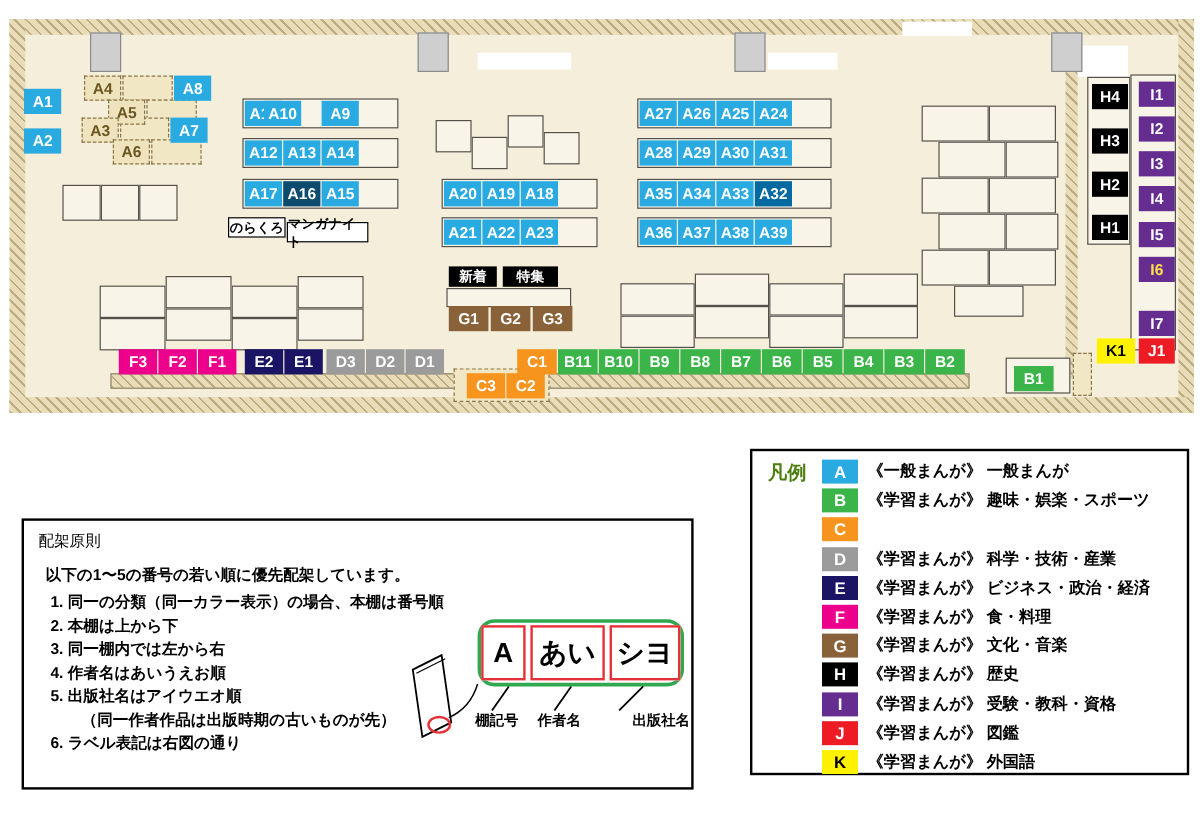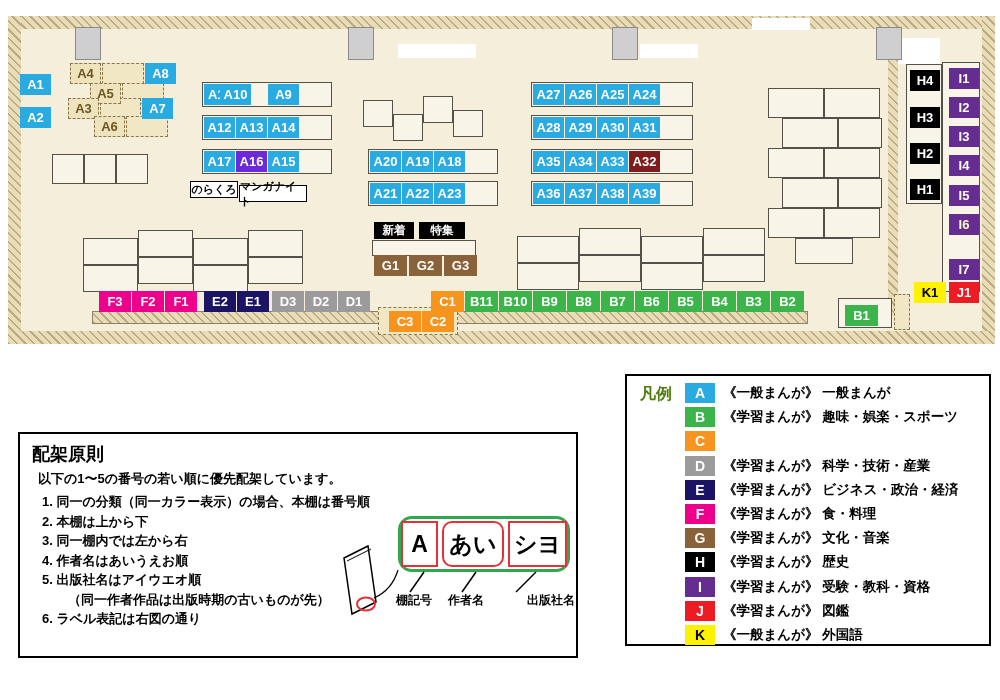--- a/index.html
+++ b/index.html
@@ -24,30 +24,30 @@
   
   .legend-box{left:625px;top:374px;width:366px;height:272px;border:2px solid #000;background:#fff;}
   .legend-title{position:absolute;left:13px;top:8px;font-size:16px;font-weight:bold;color:#4d7c0f;}
   .legend-items{position:absolute;left:58px;top:7px;}
   .legend-row{display:flex;align-items:center;height:20px;margin-bottom:4.2px;}
   .legend-swatch{width:30px;height:20px;display:flex;align-items:center;justify-content:center;
                  font-weight:bold;font-size:14px;flex:0 0 30px;}
   .legend-text{margin-left:8px;font-size:13.5px;font-weight:bold;color:#000;white-space:nowrap;}
   
   .principles-box{left:18px;top:432px;width:560px;height:226px;border:2px solid #000;background:#fff;}
-  .p-title{position:absolute;left:12px;top:8px;font-size:18px;font-weight:bold;color:#000;}
+  .p-title{position:absolute;left:12px;top:8px;font-size:13px;font-weight:normal;color:#000;}
   .p-intro{position:absolute;left:18px;top:36px;font-size:13px;font-weight:bold;color:#000;}
   .p-list{position:absolute;left:22px;top:58px;font-size:13px;font-weight:bold;color:#000;
           line-height:19.5px;white-space:pre;}
   
   .label-box{left:398px;top:516px;width:172px;height:56px;border:3px solid #2fa84f;border-radius:14px;
              background:#fff;display:flex;align-items:center;justify-content:center;gap:4px;}
   .label-cell{border:2px solid #e53238;background:#fff;display:flex;align-items:center;
               justify-content:center;font-weight:bold;font-size:23px;color:#000;height:42px;}
-  .cell-a{width:34px;}.cell-b{width:60px;border-radius:10px;}.cell-c{width:57px;}
+  .cell-a{width:34px;}.cell-b{width:60px;}.cell-c{width:57px;}
   .caption{position:absolute;font-size:12px;font-weight:bold;color:#000;}
   svg{display:block;}
 </style>
 </head>
 <body>
 
 <div class="stage">
 
   <div id="map-layer" class="abs" style="left:0;top:0;width:1000px;height:700px;">
     <div class="abs map-bg" style="left:8px;top:16px;width:987px;height:328px;"></div>
@@ -126,40 +126,40 @@
       <div class="abs mlabel tan" style="left: 94px; top: 116px; width: 31px; height: 21px;">A6</div>
       <div class="abs mlabel" style="left: 145px; top: 63px; width: 31px; height: 21px; background: rgb(41, 171, 226); color: rgb(255, 255, 255);">A8</div>
       <div class="abs mlabel" style="left: 142px; top: 98px; width: 31px; height: 21px; background: rgb(41, 171, 226); color: rgb(255, 255, 255);">A7</div>
       <div class="abs mlabel" style="left: 204px; top: 84px; width: 31px; height: 21px; background: rgb(41, 171, 226); color: rgb(255, 255, 255);">A11</div>
       <div class="abs mlabel" style="left: 220px; top: 84px; width: 31px; height: 21px; background: rgb(41, 171, 226); color: rgb(255, 255, 255);">A10</div>
       <div class="abs mlabel" style="left: 268px; top: 84px; width: 31px; height: 21px; background: rgb(41, 171, 226); color: rgb(255, 255, 255);">A9</div>
       <div class="abs mlabel" style="left: 204px; top: 117px; width: 31px; height: 21px; background: rgb(41, 171, 226); color: rgb(255, 255, 255);">A12</div>
       <div class="abs mlabel" style="left: 236px; top: 117px; width: 31px; height: 21px; background: rgb(41, 171, 226); color: rgb(255, 255, 255);">A13</div>
       <div class="abs mlabel" style="left: 268px; top: 117px; width: 31px; height: 21px; background: rgb(41, 171, 226); color: rgb(255, 255, 255);">A14</div>
       <div class="abs mlabel" style="left: 204px; top: 151px; width: 31px; height: 21px; background: rgb(41, 171, 226); color: rgb(255, 255, 255);">A17</div>
-      <div class="abs mlabel" style="left: 236px; top: 151px; width: 31px; height: 21px; background: #6d28d9; color: rgb(255, 255, 255);">A16</div>
+      <div class="abs mlabel" style="left: 236px; top: 151px; width: 31px; height: 21px; background: #0c4a6e; color: rgb(255, 255, 255);">A16</div>
       <div class="abs mlabel" style="left: 268px; top: 151px; width: 31px; height: 21px; background: rgb(41, 171, 226); color: rgb(255, 255, 255);">A15</div>
       <div class="abs mlabel" style="left: 370px; top: 151px; width: 31px; height: 21px; background: rgb(41, 171, 226); color: rgb(255, 255, 255);">A20</div>
       <div class="abs mlabel" style="left: 402px; top: 151px; width: 31px; height: 21px; background: rgb(41, 171, 226); color: rgb(255, 255, 255);">A19</div>
       <div class="abs mlabel" style="left: 434px; top: 151px; width: 31px; height: 21px; background: rgb(41, 171, 226); color: rgb(255, 255, 255);">A18</div>
       <div class="abs mlabel" style="left: 370px; top: 183px; width: 31px; height: 21px; background: rgb(41, 171, 226); color: rgb(255, 255, 255);">A21</div>
       <div class="abs mlabel" style="left: 402px; top: 183px; width: 31px; height: 21px; background: rgb(41, 171, 226); color: rgb(255, 255, 255);">A22</div>
       <div class="abs mlabel" style="left: 434px; top: 183px; width: 31px; height: 21px; background: rgb(41, 171, 226); color: rgb(255, 255, 255);">A23</div>
       <div class="abs mlabel" style="left: 533px; top: 84px; width: 31px; height: 21px; background: rgb(41, 171, 226); color: rgb(255, 255, 255);">A27</div>
       <div class="abs mlabel" style="left: 565px; top: 84px; width: 31px; height: 21px; background: rgb(41, 171, 226); color: rgb(255, 255, 255);">A26</div>
       <div class="abs mlabel" style="left: 597px; top: 84px; width: 31px; height: 21px; background: rgb(41, 171, 226); color: rgb(255, 255, 255);">A25</div>
       <div class="abs mlabel" style="left: 629px; top: 84px; width: 31px; height: 21px; background: rgb(41, 171, 226); color: rgb(255, 255, 255);">A24</div>
       <div class="abs mlabel" style="left: 533px; top: 117px; width: 31px; height: 21px; background: rgb(41, 171, 226); color: rgb(255, 255, 255);">A28</div>
       <div class="abs mlabel" style="left: 565px; top: 117px; width: 31px; height: 21px; background: rgb(41, 171, 226); color: rgb(255, 255, 255);">A29</div>
       <div class="abs mlabel" style="left: 597px; top: 117px; width: 31px; height: 21px; background: rgb(41, 171, 226); color: rgb(255, 255, 255);">A30</div>
       <div class="abs mlabel" style="left: 629px; top: 117px; width: 31px; height: 21px; background: rgb(41, 171, 226); color: rgb(255, 255, 255);">A31</div>
       <div class="abs mlabel" style="left: 533px; top: 151px; width: 31px; height: 21px; background: rgb(41, 171, 226); color: rgb(255, 255, 255);">A35</div>
       <div class="abs mlabel" style="left: 565px; top: 151px; width: 31px; height: 21px; background: rgb(41, 171, 226); color: rgb(255, 255, 255);">A34</div>
       <div class="abs mlabel" style="left: 597px; top: 151px; width: 31px; height: 21px; background: rgb(41, 171, 226); color: rgb(255, 255, 255);">A33</div>
-      <div class="abs mlabel" style="left: 629px; top: 151px; width: 31px; height: 21px; background: #7f1d1d; color: rgb(255, 255, 255);">A32</div>
+      <div class="abs mlabel" style="left: 629px; top: 151px; width: 31px; height: 21px; background: #0369a1; color: rgb(255, 255, 255);">A32</div>
       <div class="abs mlabel" style="left: 533px; top: 183px; width: 31px; height: 21px; background: rgb(41, 171, 226); color: rgb(255, 255, 255);">A36</div>
       <div class="abs mlabel" style="left: 565px; top: 183px; width: 31px; height: 21px; background: rgb(41, 171, 226); color: rgb(255, 255, 255);">A37</div>
       <div class="abs mlabel" style="left: 597px; top: 183px; width: 31px; height: 21px; background: rgb(41, 171, 226); color: rgb(255, 255, 255);">A38</div>
       <div class="abs mlabel" style="left: 629px; top: 183px; width: 31px; height: 21px; background: rgb(41, 171, 226); color: rgb(255, 255, 255);">A39</div>
       <div class="abs mlabel" style="left: 374px; top: 255px; width: 33px; height: 21px; background: rgb(138, 98, 57); color: rgb(255, 255, 255);">G1</div>
       <div class="abs mlabel" style="left: 409px; top: 255px; width: 33px; height: 21px; background: rgb(138, 98, 57); color: rgb(255, 255, 255);">G2</div>
       <div class="abs mlabel" style="left: 444px; top: 255px; width: 33px; height: 21px; background: rgb(138, 98, 57); color: rgb(255, 255, 255);">G3</div>
       <div class="abs mlabel" style="left: 99px; top: 291px; width: 32px; height: 21px; background: rgb(236, 0, 140); color: rgb(255, 255, 255);">F3</div>
       <div class="abs mlabel" style="left: 132px; top: 291px; width: 32px; height: 21px; background: rgb(236, 0, 140); color: rgb(255, 255, 255);">F2</div>
       <div class="abs mlabel" style="left: 165px; top: 291px; width: 32px; height: 21px; background: rgb(236, 0, 140); color: rgb(255, 255, 255);">F1</div>
@@ -184,21 +184,21 @@
       <div class="abs mlabel" style="left: 422px; top: 311px; width: 32px; height: 21px; background: rgb(247, 148, 30); color: rgb(255, 255, 255);">C2</div>
       <div class="abs mlabel" style="left: 910px; top: 70px; width: 30px; height: 21px; background: rgb(0, 0, 0); color: rgb(255, 255, 255);">H4</div>
       <div class="abs mlabel" style="left: 910px; top: 107px; width: 30px; height: 21px; background: rgb(0, 0, 0); color: rgb(255, 255, 255);">H3</div>
       <div class="abs mlabel" style="left: 910px; top: 143px; width: 30px; height: 21px; background: rgb(0, 0, 0); color: rgb(255, 255, 255);">H2</div>
       <div class="abs mlabel" style="left: 910px; top: 179px; width: 30px; height: 21px; background: rgb(0, 0, 0); color: rgb(255, 255, 255);">H1</div>
       <div class="abs mlabel" style="left: 949px; top: 68px; width: 30px; height: 21px; background: rgb(102, 45, 145); color: rgb(255, 255, 255);">I1</div>
       <div class="abs mlabel" style="left: 949px; top: 97px; width: 30px; height: 21px; background: rgb(102, 45, 145); color: rgb(255, 255, 255);">I2</div>
       <div class="abs mlabel" style="left: 949px; top: 126px; width: 30px; height: 21px; background: rgb(102, 45, 145); color: rgb(255, 255, 255);">I3</div>
       <div class="abs mlabel" style="left: 949px; top: 155px; width: 30px; height: 21px; background: rgb(102, 45, 145); color: rgb(255, 255, 255);">I4</div>
       <div class="abs mlabel" style="left: 949px; top: 185px; width: 30px; height: 21px; background: rgb(102, 45, 145); color: rgb(255, 255, 255);">I5</div>
-      <div class="abs mlabel" style="left: 949px; top: 214px; width: 30px; height: 21px; background: rgb(102, 45, 145); color: #fef9c3;">I6</div>
+      <div class="abs mlabel" style="left: 949px; top: 214px; width: 30px; height: 21px; background: rgb(102, 45, 145); color: #fde047;">I6</div>
       <div class="abs mlabel" style="left: 949px; top: 259px; width: 30px; height: 21px; background: rgb(102, 45, 145); color: rgb(255, 255, 255);">I7</div>
       <div class="abs mlabel" style="left: 914px; top: 282px; width: 32px; height: 21px; background: rgb(255, 242, 0); color: rgb(0, 0, 0);">K1</div>
       <div class="abs mlabel" style="left: 949px; top: 282px; width: 30px; height: 21px; background: rgb(237, 28, 36); color: rgb(255, 255, 255);">J1</div>
       <div class="abs tag-outline" style="left: 190px; top: 181px; width: 48px; height: 17px;">のらくろ</div>
       <div class="abs tag-outline" style="left: 239px; top: 185px; width: 68px; height: 17px;">マンガナイト</div>
       <div class="abs tag-solid" style="left: 374px; top: 222px; width: 40px; height: 17px; text-align: center;">新着</div>
       <div class="abs tag-solid" style="left: 419px; top: 222px; width: 46px; height: 17px;">特集</div>
     </div>
 
   <div class="abs legend-box">
@@ -238,21 +238,21 @@
         <div class="legend-row">
           <div class="legend-swatch" style="background: rgb(102, 45, 145); color: rgb(255, 255, 255);">I</div>
           <span class="legend-text">《学習まんが》 受験・教科・資格</span>
         </div>
         <div class="legend-row">
           <div class="legend-swatch" style="background: rgb(237, 28, 36); color: rgb(255, 255, 255);">J</div>
           <span class="legend-text">《学習まんが》 図鑑</span>
         </div>
         <div class="legend-row">
           <div class="legend-swatch" style="background: rgb(255, 242, 0); color: rgb(0, 0, 0);">K</div>
-          <span class="legend-text">《一般まんが》 外国語</span>
+          <span class="legend-text">《学習まんが》 外国語</span>
         </div>
       </div>
   </div>
 
   <div class="abs principles-box">
     <div class="p-title">配架原則</div>
     <div class="p-intro">以下の1〜5の番号の若い順に優先配架しています。</div>
     <div class="p-list" id="principles-list"><div>1. 同一の分類（同一カラー表示）の場合、本棚は番号順</div><div>2. 本棚は上から下</div><div>3. 同一棚内では左から右</div><div>4. 作者名はあいうえお順</div><div>5. 出版社名はアイウエオ順</div><div>　　（同一作者作品は出版時期の古いものが先）</div><div>6. ラベル表記は右図の通り</div></div>
   </div>
 

